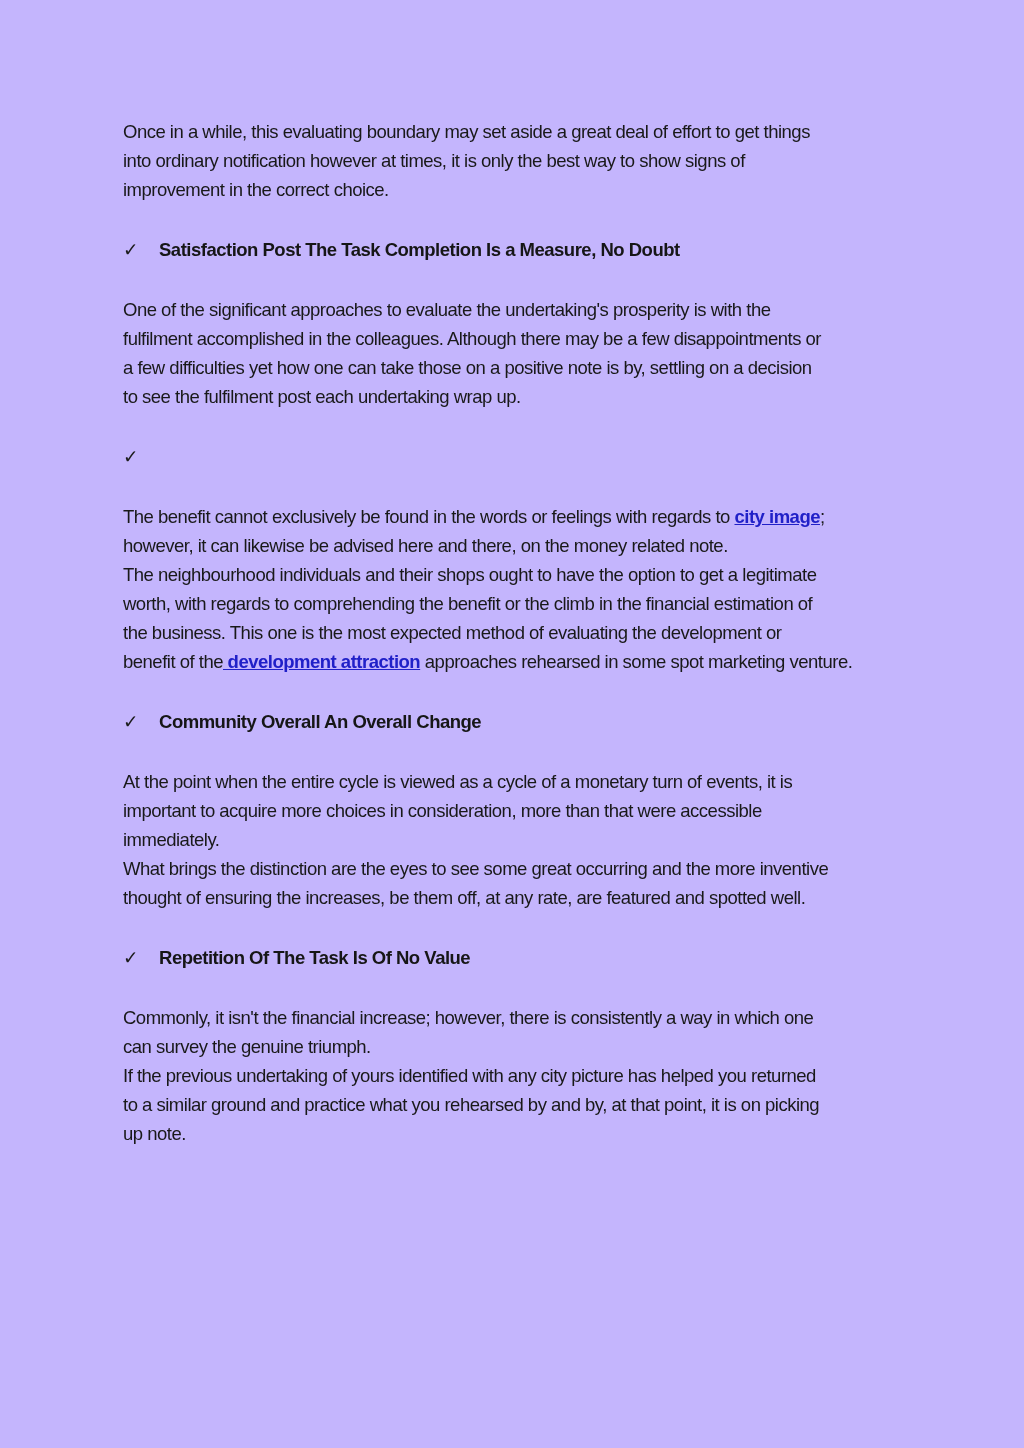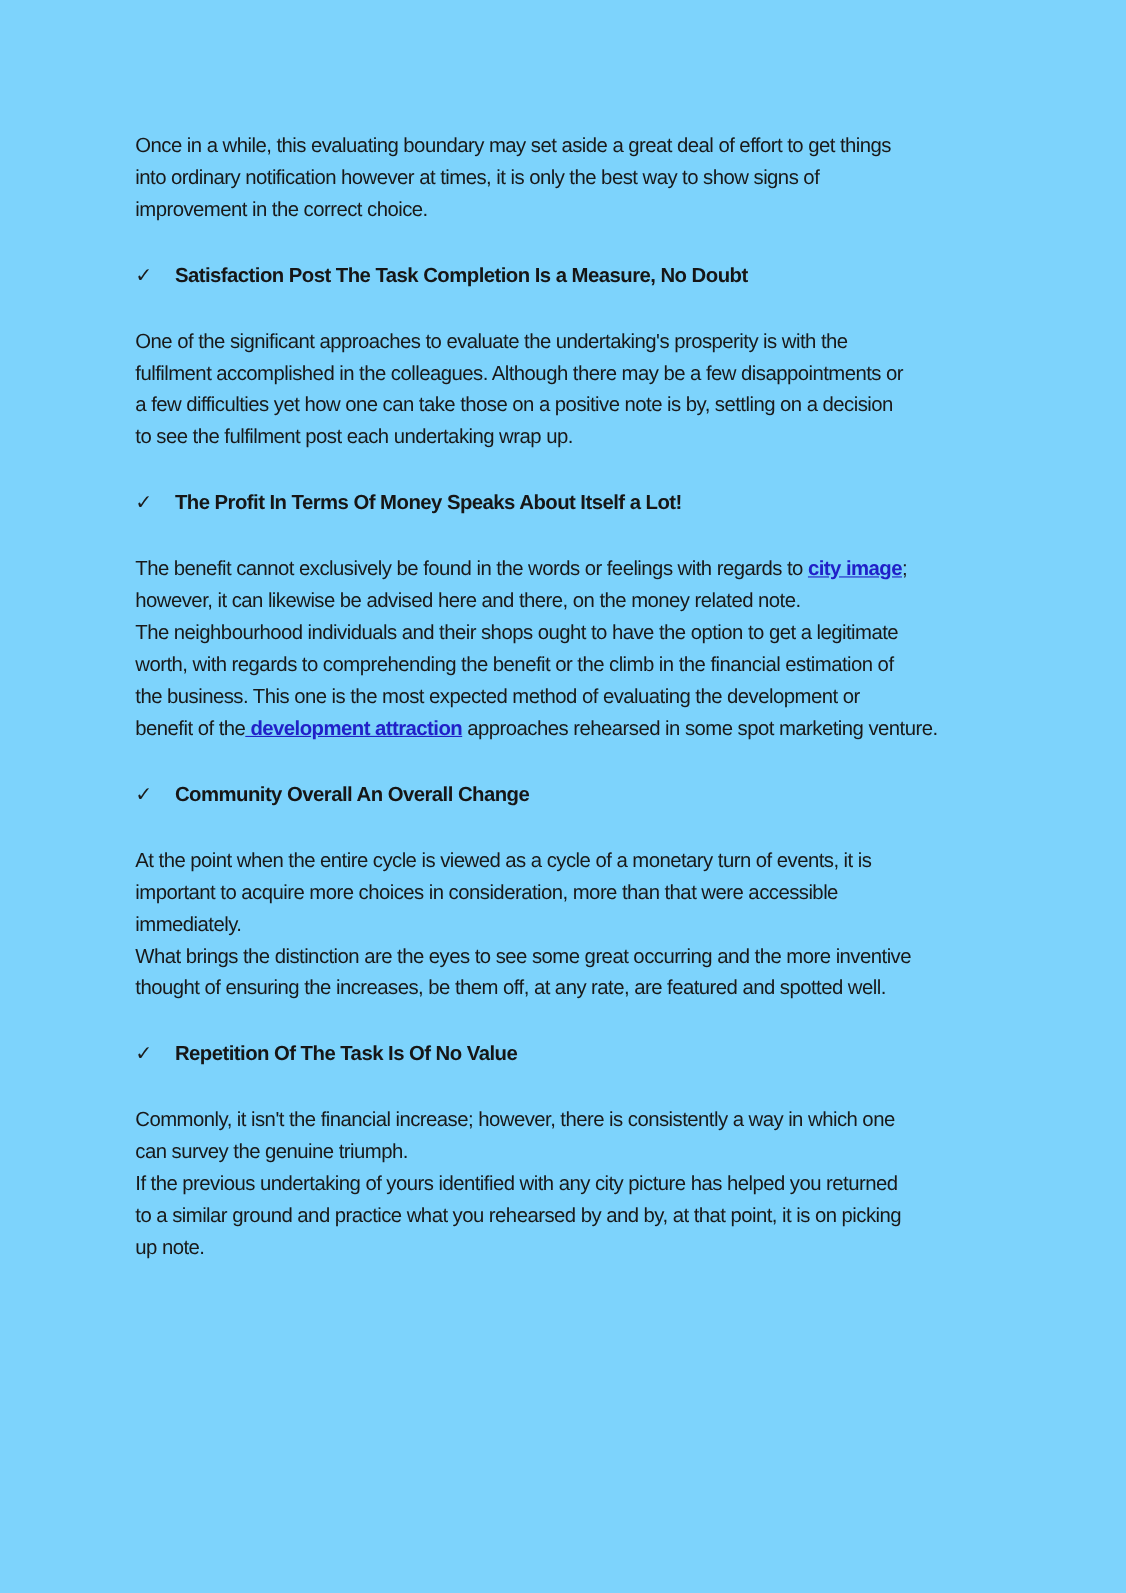--- a/index.html
+++ b/index.html
@@ -8,21 +8,21 @@
     padding: 0;
     background: #ffffff;
     width: 1024px;
     height: 1448px;
     overflow: hidden;
     font-family: "Liberation Sans", sans-serif;
   }
   .page {
     width: 1024px;
     height: 1448px;
-    background: #7dd3fc;
+    background: #c4b5fd;
     padding: 117px 20px 0 123px;
   }
   .para {
     margin: 0 0 31px 0;
     font-size: 18.5px;
     line-height: 29px;
     letter-spacing: -0.5px;
     color: #191919;
     white-space: pre;
   }
@@ -68,21 +68,20 @@
       <span class="htext">Satisfaction Post The Task Completion Is a Measure, No Doubt</span>
     </div>
 
   <p class="para">One of the significant approaches to evaluate the undertaking's prosperity is with the
 fulfilment accomplished in the colleagues. Although there may be a few disappointments or
 a few difficulties yet how one can take those on a positive note is by, settling on a decision
 to see the fulfilment post each undertaking wrap up.</p>
 
   <div class="heading">
       <span class="check">✓</span>
-      <span class="htext">The Profit In Terms Of Money Speaks About Itself a Lot!</span>
     </div>
 
   <p class="para"><span>The benefit cannot exclusively be found in the words or feelings with regards to </span><a class="doclink">city image</a><span>;
 however, it can likewise be advised here and there, on the money related note.
 The neighbourhood individuals and their shops ought to have the option to get a legitimate
 worth, with regards to comprehending the benefit or the climb in the financial estimation of
 the business. This one is the most expected method of evaluating the development or
 benefit of the</span><a class="doclink"> development attraction</a><span> approaches rehearsed in some spot marketing venture.</span></p>
 
   <div class="heading">

